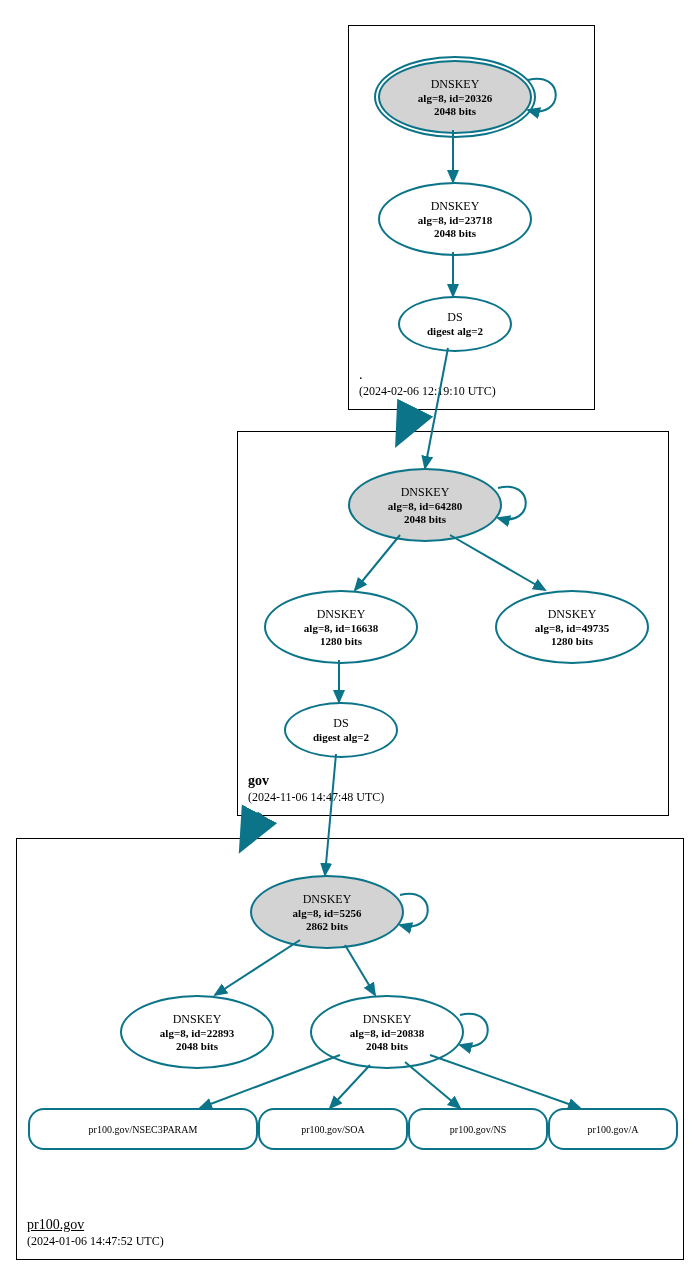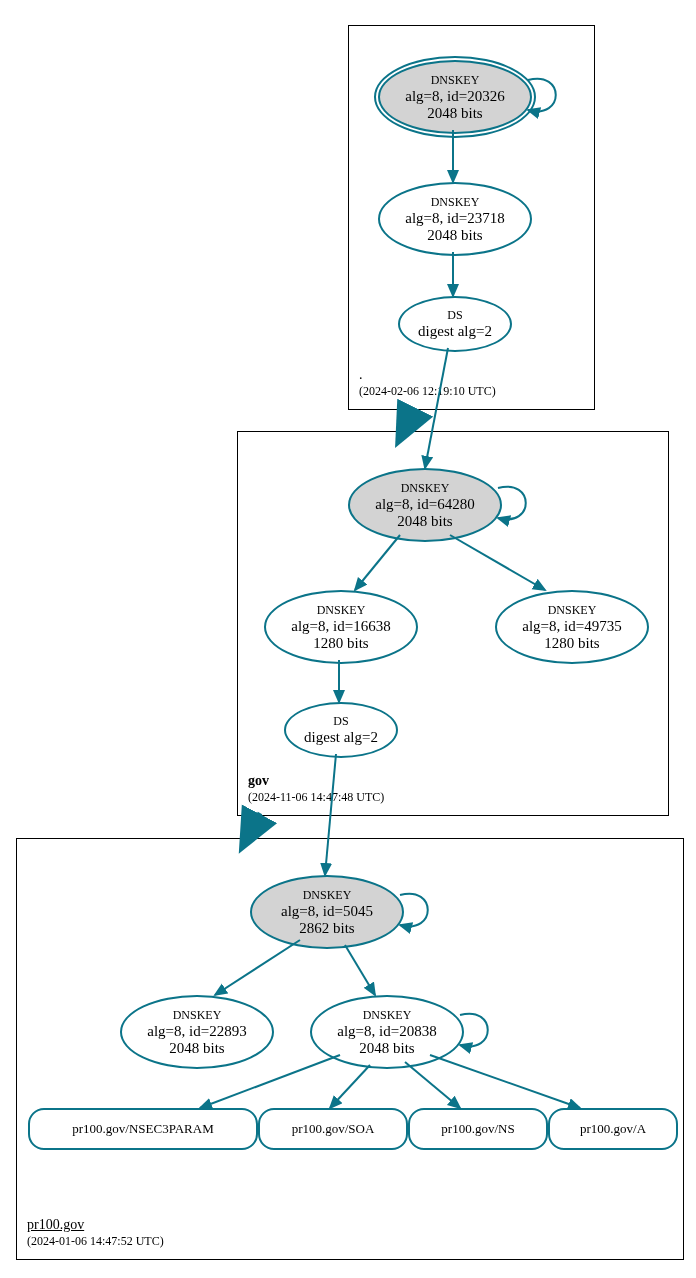--- a/index.html
+++ b/index.html
@@ -39,30 +39,30 @@
   }
   .ellipse.double::before {
     content: "";
     position: absolute;
     top: -6px; left: -6px; right: -6px; bottom: -6px;
     border: 2px solid #0b7489;
     border-radius: 50%;
   }
   .ellipse.gray { background: #d3d3d3; }
   .ellipse .title { font-size: 12px; }
-  .ellipse .sub { font-size: 15px; line-height: 1.1; }
+  .ellipse .sub { font-size: 11px; line-height: 1.1; font-weight: bold; }
   .rrect {
     position: absolute;
     border: 2px solid #0b7489;
     border-radius: 16px;
     background: white;
     display: flex;
     align-items: center;
     justify-content: center;
-    font-size: 13px;
+    font-size: 10px;
     padding: 0 8px;
     white-space: nowrap;
   }
   svg.overlay {
     position: absolute;
     top: 0; left: 0;
     width: 696px; height: 1278px;
     pointer-events: none;
   }
   svg.overlay path, svg.overlay line {
@@ -126,21 +126,21 @@
   <div class="sub">1280 bits</div>
 </div>
 
 <div class="ellipse" style="left:284px; top:702px; width:110px; height:52px;">
   <div class="title">DS</div>
   <div class="sub">digest alg=2</div>
 </div>
 
 <div class="ellipse gray" style="left:250px; top:875px; width:150px; height:70px;">
   <div class="title">DNSKEY</div>
-  <div class="sub">alg=8, id=5045</div>
+  <div class="sub">alg=8, id=5256</div>
   <div class="sub">2862 bits</div>
 </div>
 
 <div class="ellipse" style="left:120px; top:995px; width:150px; height:70px;">
   <div class="title">DNSKEY</div>
   <div class="sub">alg=8, id=22893</div>
   <div class="sub">2048 bits</div>
 </div>
 
 <div class="ellipse" style="left:310px; top:995px; width:150px; height:70px;">

